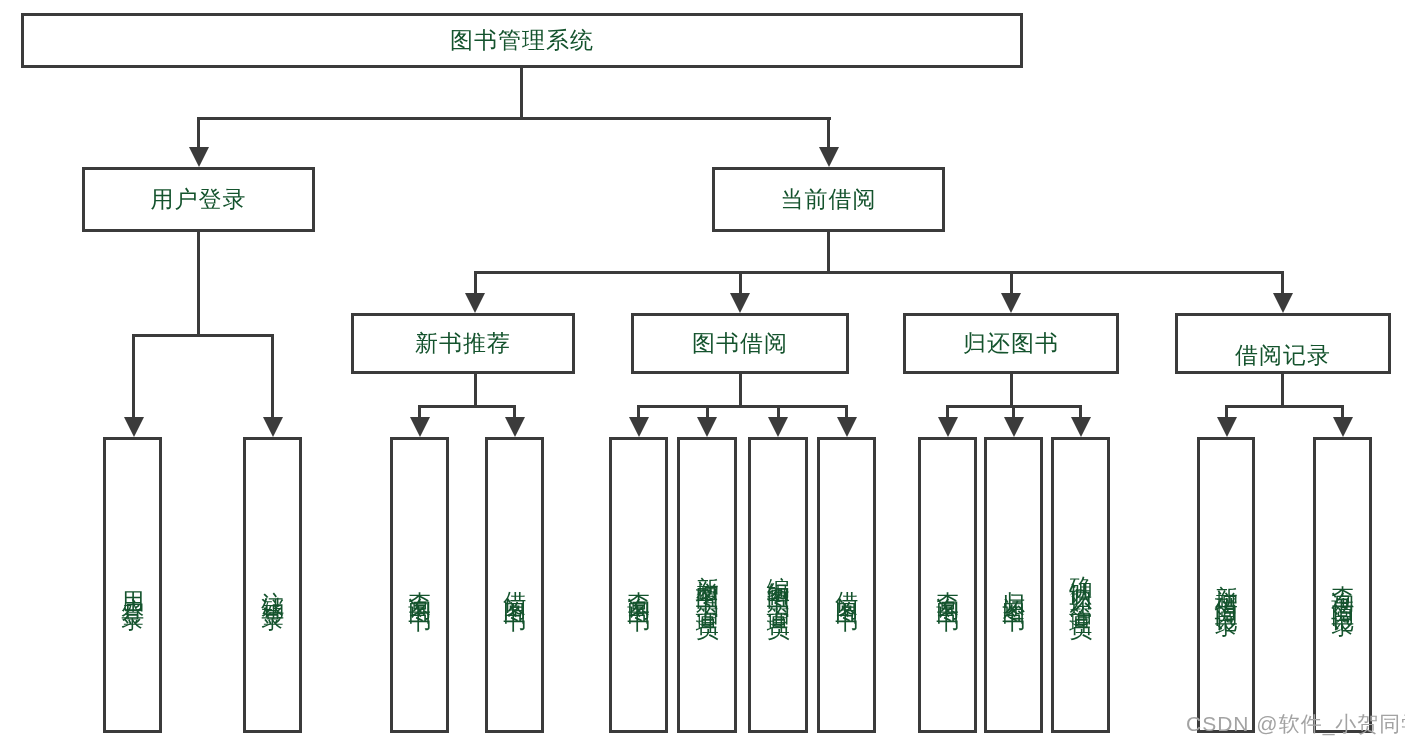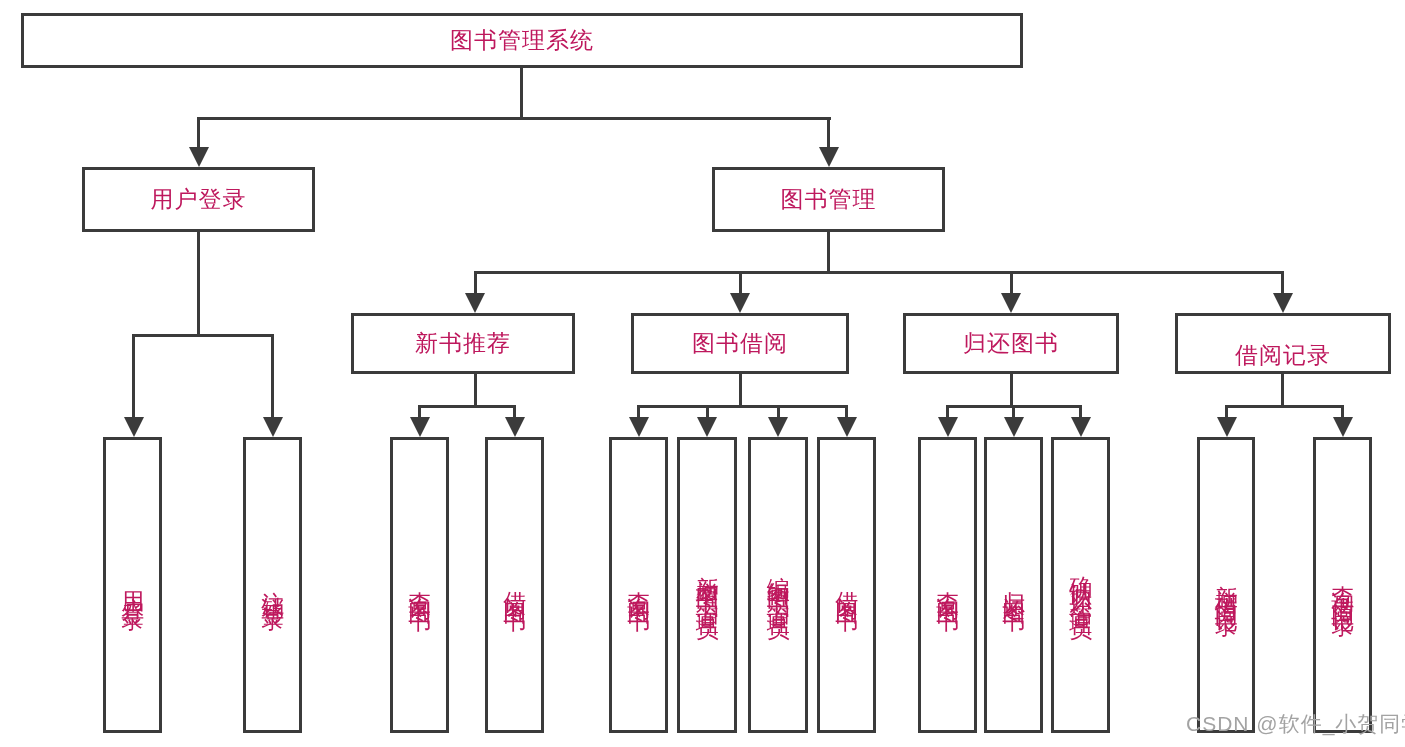--- a/index.html
+++ b/index.html
@@ -4,21 +4,21 @@
 <style>
   html,body{margin:0;padding:0;background:#ffffff;}
   .canvas{
     position:relative;width:1405px;height:747px;background:#ffffff;overflow:hidden;
     font-family:"Liberation Sans",sans-serif;color:#2e2e2e;
   }
   .box{
     position:absolute;box-sizing:border-box;border:3px solid #3b3b3b;background:#ffffff;
     display:flex;align-items:center;justify-content:center;
   }
-  .box .lbl{font-size:23px;letter-spacing:1px;color:#be185d;white-space:nowrap;}
+  .box .lbl{font-size:23px;letter-spacing:1px;color:#14532d;white-space:nowrap;}
   .leaf .lbl{
     writing-mode:vertical-rl;text-orientation:mixed;
     font-size:23px;letter-spacing:6px;line-height:1.1;white-space:nowrap;
   }
   .vline{position:absolute;width:3px;background:#3b3b3b;}
   .hline{position:absolute;height:3px;background:#3b3b3b;}
   .arrow{
     position:absolute;width:0;height:0;
     border-left:10px solid transparent;border-right:10px solid transparent;
     border-top:20px solid #3b3b3b;
@@ -34,21 +34,21 @@
 <div class="canvas">
 
   <div class="box" style="left:21px;top:13px;width:1002px;height:55px;">
     <span class="lbl">图书管理系统</span>
   </div>
 
   <div class="box" style="left:82px;top:167px;width:233px;height:65px;">
     <span class="lbl">用户登录</span>
   </div>
   <div class="box" style="left:712px;top:167px;width:233px;height:65px;">
-    <span class="lbl">图书管理</span>
+    <span class="lbl">当前借阅</span>
   </div>
 
   <div class="box" style="left:351px;top:313px;width:224px;height:61px;">
     <span class="lbl">新书推荐</span>
   </div>
   <div class="box" style="left:631px;top:313px;width:218px;height:61px;">
     <span class="lbl">图书借阅</span>
   </div>
   <div class="box" style="left:903px;top:313px;width:216px;height:61px;">
     <span class="lbl">归还图书</span>

